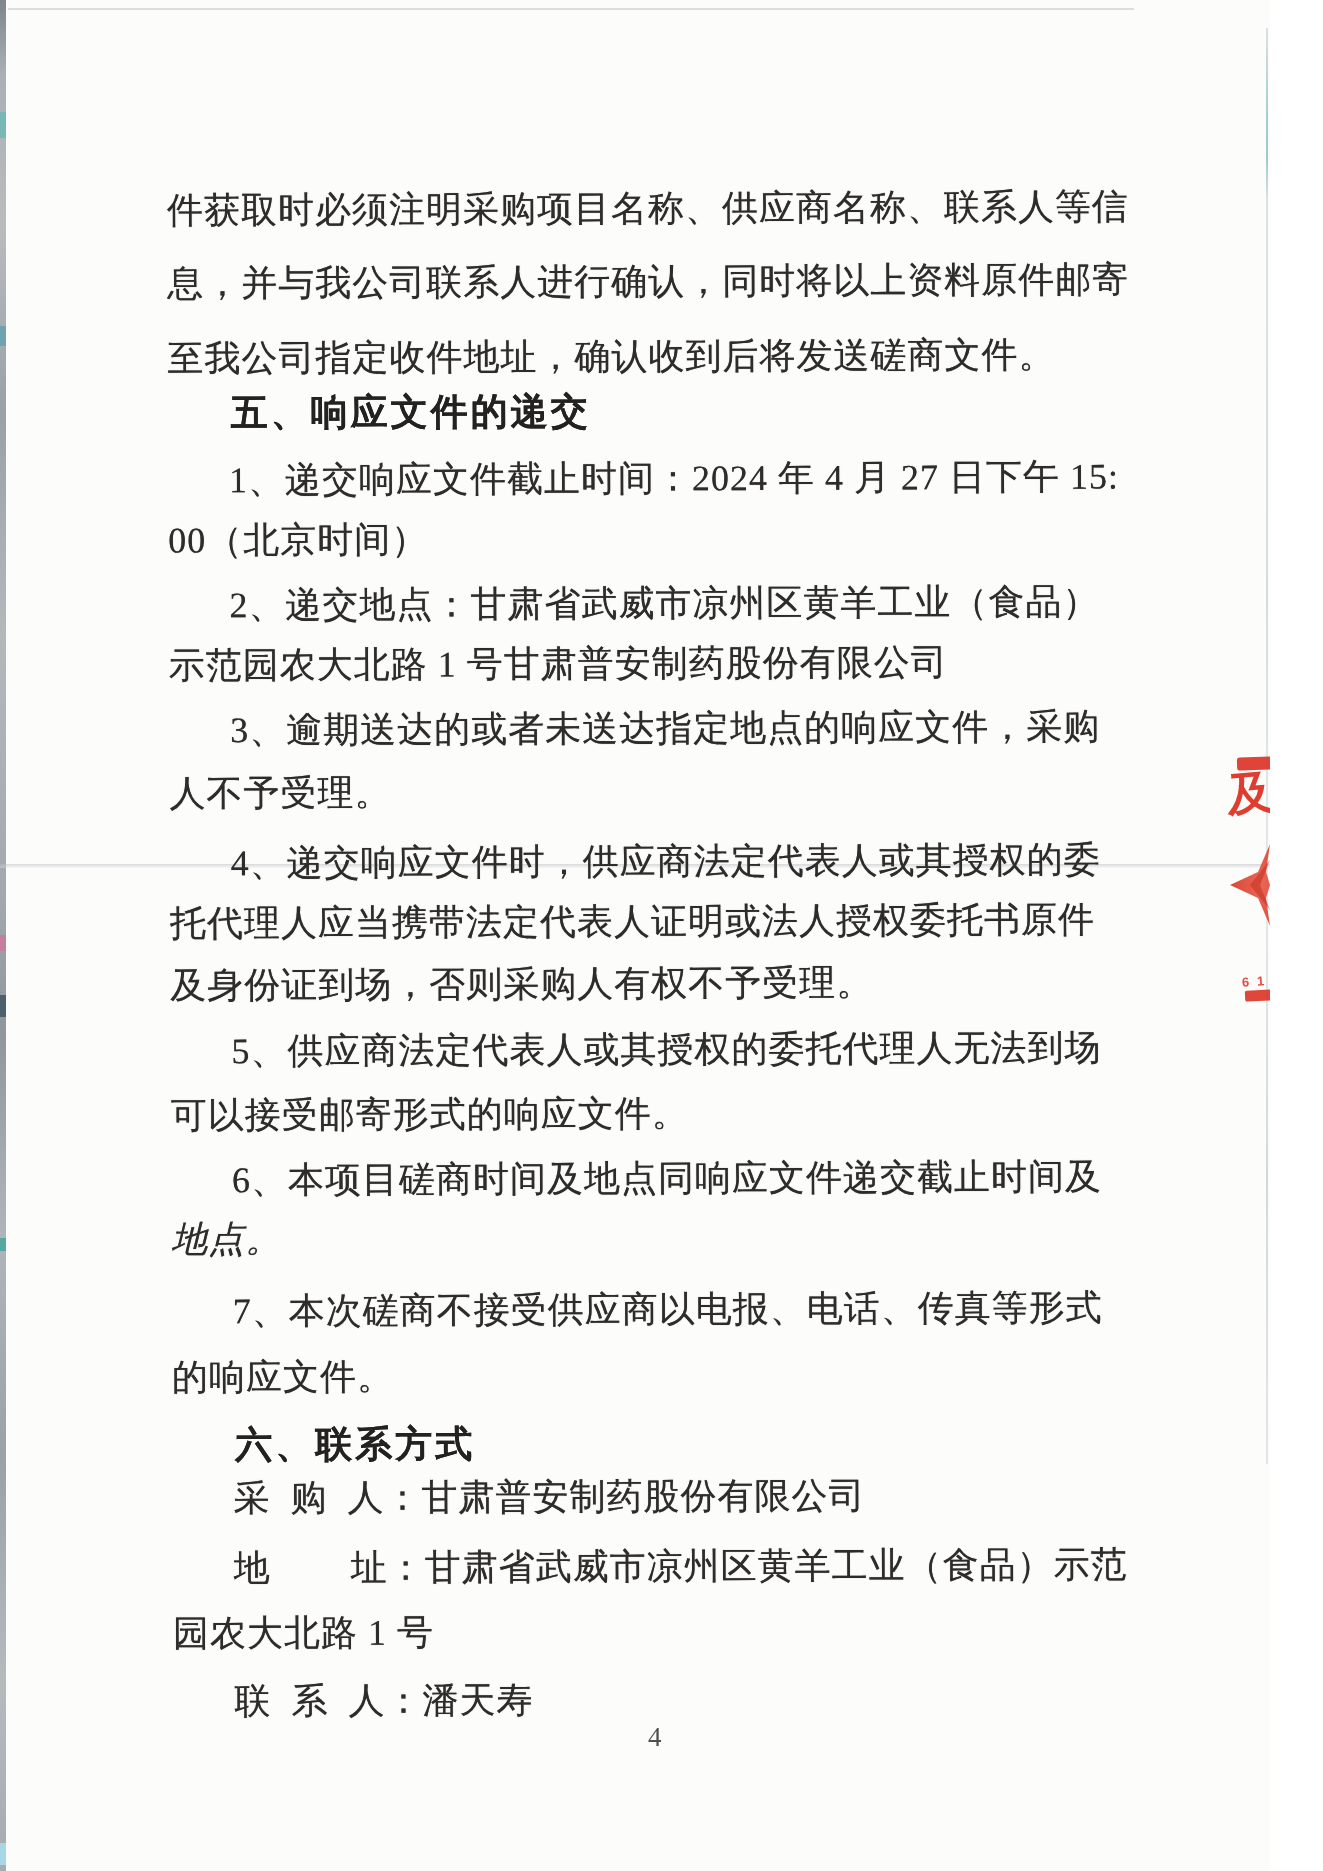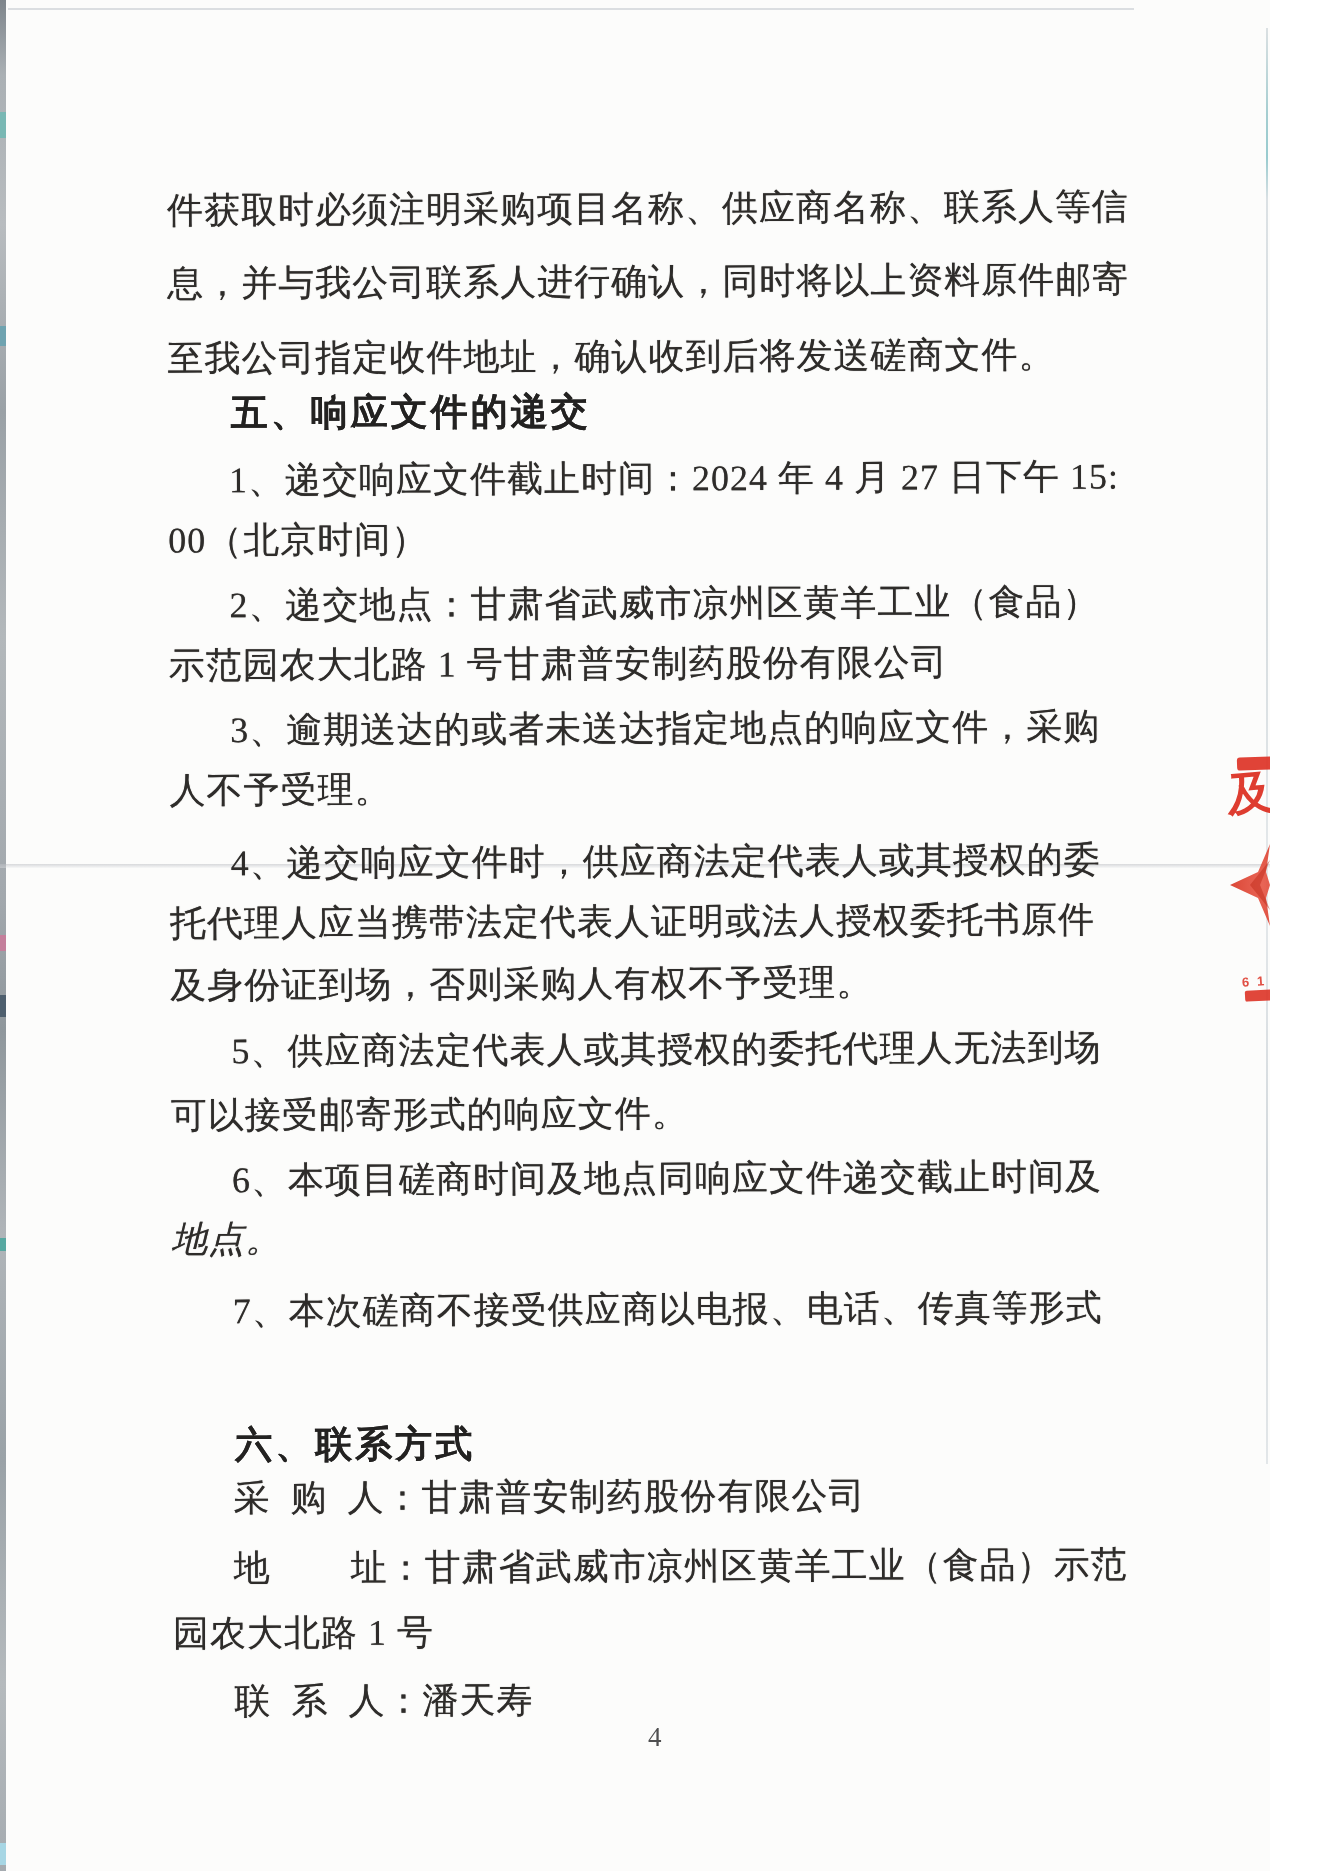--- a/index.html
+++ b/index.html
@@ -106,29 +106,30 @@
   <div class="text-layer" id="lines-container">
       <div class="line cont" style="top: 185px;">件获取时必须注明采购项目名称、供应商名称、联系人等信</div>
       <div class="line cont" style="top: 258px;">息，并与我公司联系人进行确认，同时将以上资料原件邮寄</div>
       <div class="line cont" style="top: 333px;">至我公司指定收件地址，确认收到后将发送磋商文件。</div>
       <div class="line head" style="top: 388px;">五、响应文件的递交</div>
       <div class="line item" style="top: 455px;">1、递交响应文件截止时间：2024 年 4 月 27 日下午 15:</div>
       <div class="line cont" style="top: 515px;">00（北京时间）</div>
       <div class="line item" style="top: 580px;">2、递交地点：甘肃省武威市凉州区黄羊工业（食品）</div>
       <div class="line cont" style="top: 640px;">示范园农大北路 1 号甘肃普安制药股份有限公司</div>
       <div class="line item" style="top: 705px;">3、逾期送达的或者未送达指定地点的响应文件，采购</div>
-      <div class="line cont" style="top: 768px; font-family: Liberation Mono, monospace;">人不予受理。</div>
+      <div class="line cont" style="top: 768px;">人不予受理。</div>
       <div class="line item" style="top: 838px;">4、递交响应文件时，供应商法定代表人或其授权的委</div>
       <div class="line cont" style="top: 898px;">托代理人应当携带法定代表人证明或法人授权委托书原件</div>
       <div class="line cont" style="top: 960px;">及身份证到场，否则采购人有权不予受理。</div>
       <div class="line item" style="top: 1026px;">5、供应商法定代表人或其授权的委托代理人无法到场</div>
       <div class="line cont" style="top: 1090px;">可以接受邮寄形式的响应文件。</div>
       <div class="line item" style="top: 1155px;">6、本项目磋商时间及地点同响应文件递交截止时间及</div>
       <div class="line cont" style="top: 1214px; font-style: italic;">地点。</div>
       <div class="line item" style="top: 1286px;">7、本次磋商不接受供应商以电报、电话、传真等形式</div>
+      <div class="line cont" style="top: 1352px;">的响应文件。</div>
       <div class="line head" style="top: 1420px;">六、联系方式</div>
       <div class="line item" style="top: 1473px;">采  购  人：甘肃普安制药股份有限公司</div>
       <div class="line item" style="top: 1543px;">地        址：甘肃省武威市凉州区黄羊工业（食品）示范</div>
       <div class="line cont" style="top: 1608px;">园农大北路 1 号</div>
       <div class="line item" style="top: 1676px;">联  系  人：潘天寿</div>
     </div>
 
   <div>
     <div class="seal-bar-top"></div>
     <div class="seal-char">及</div>

